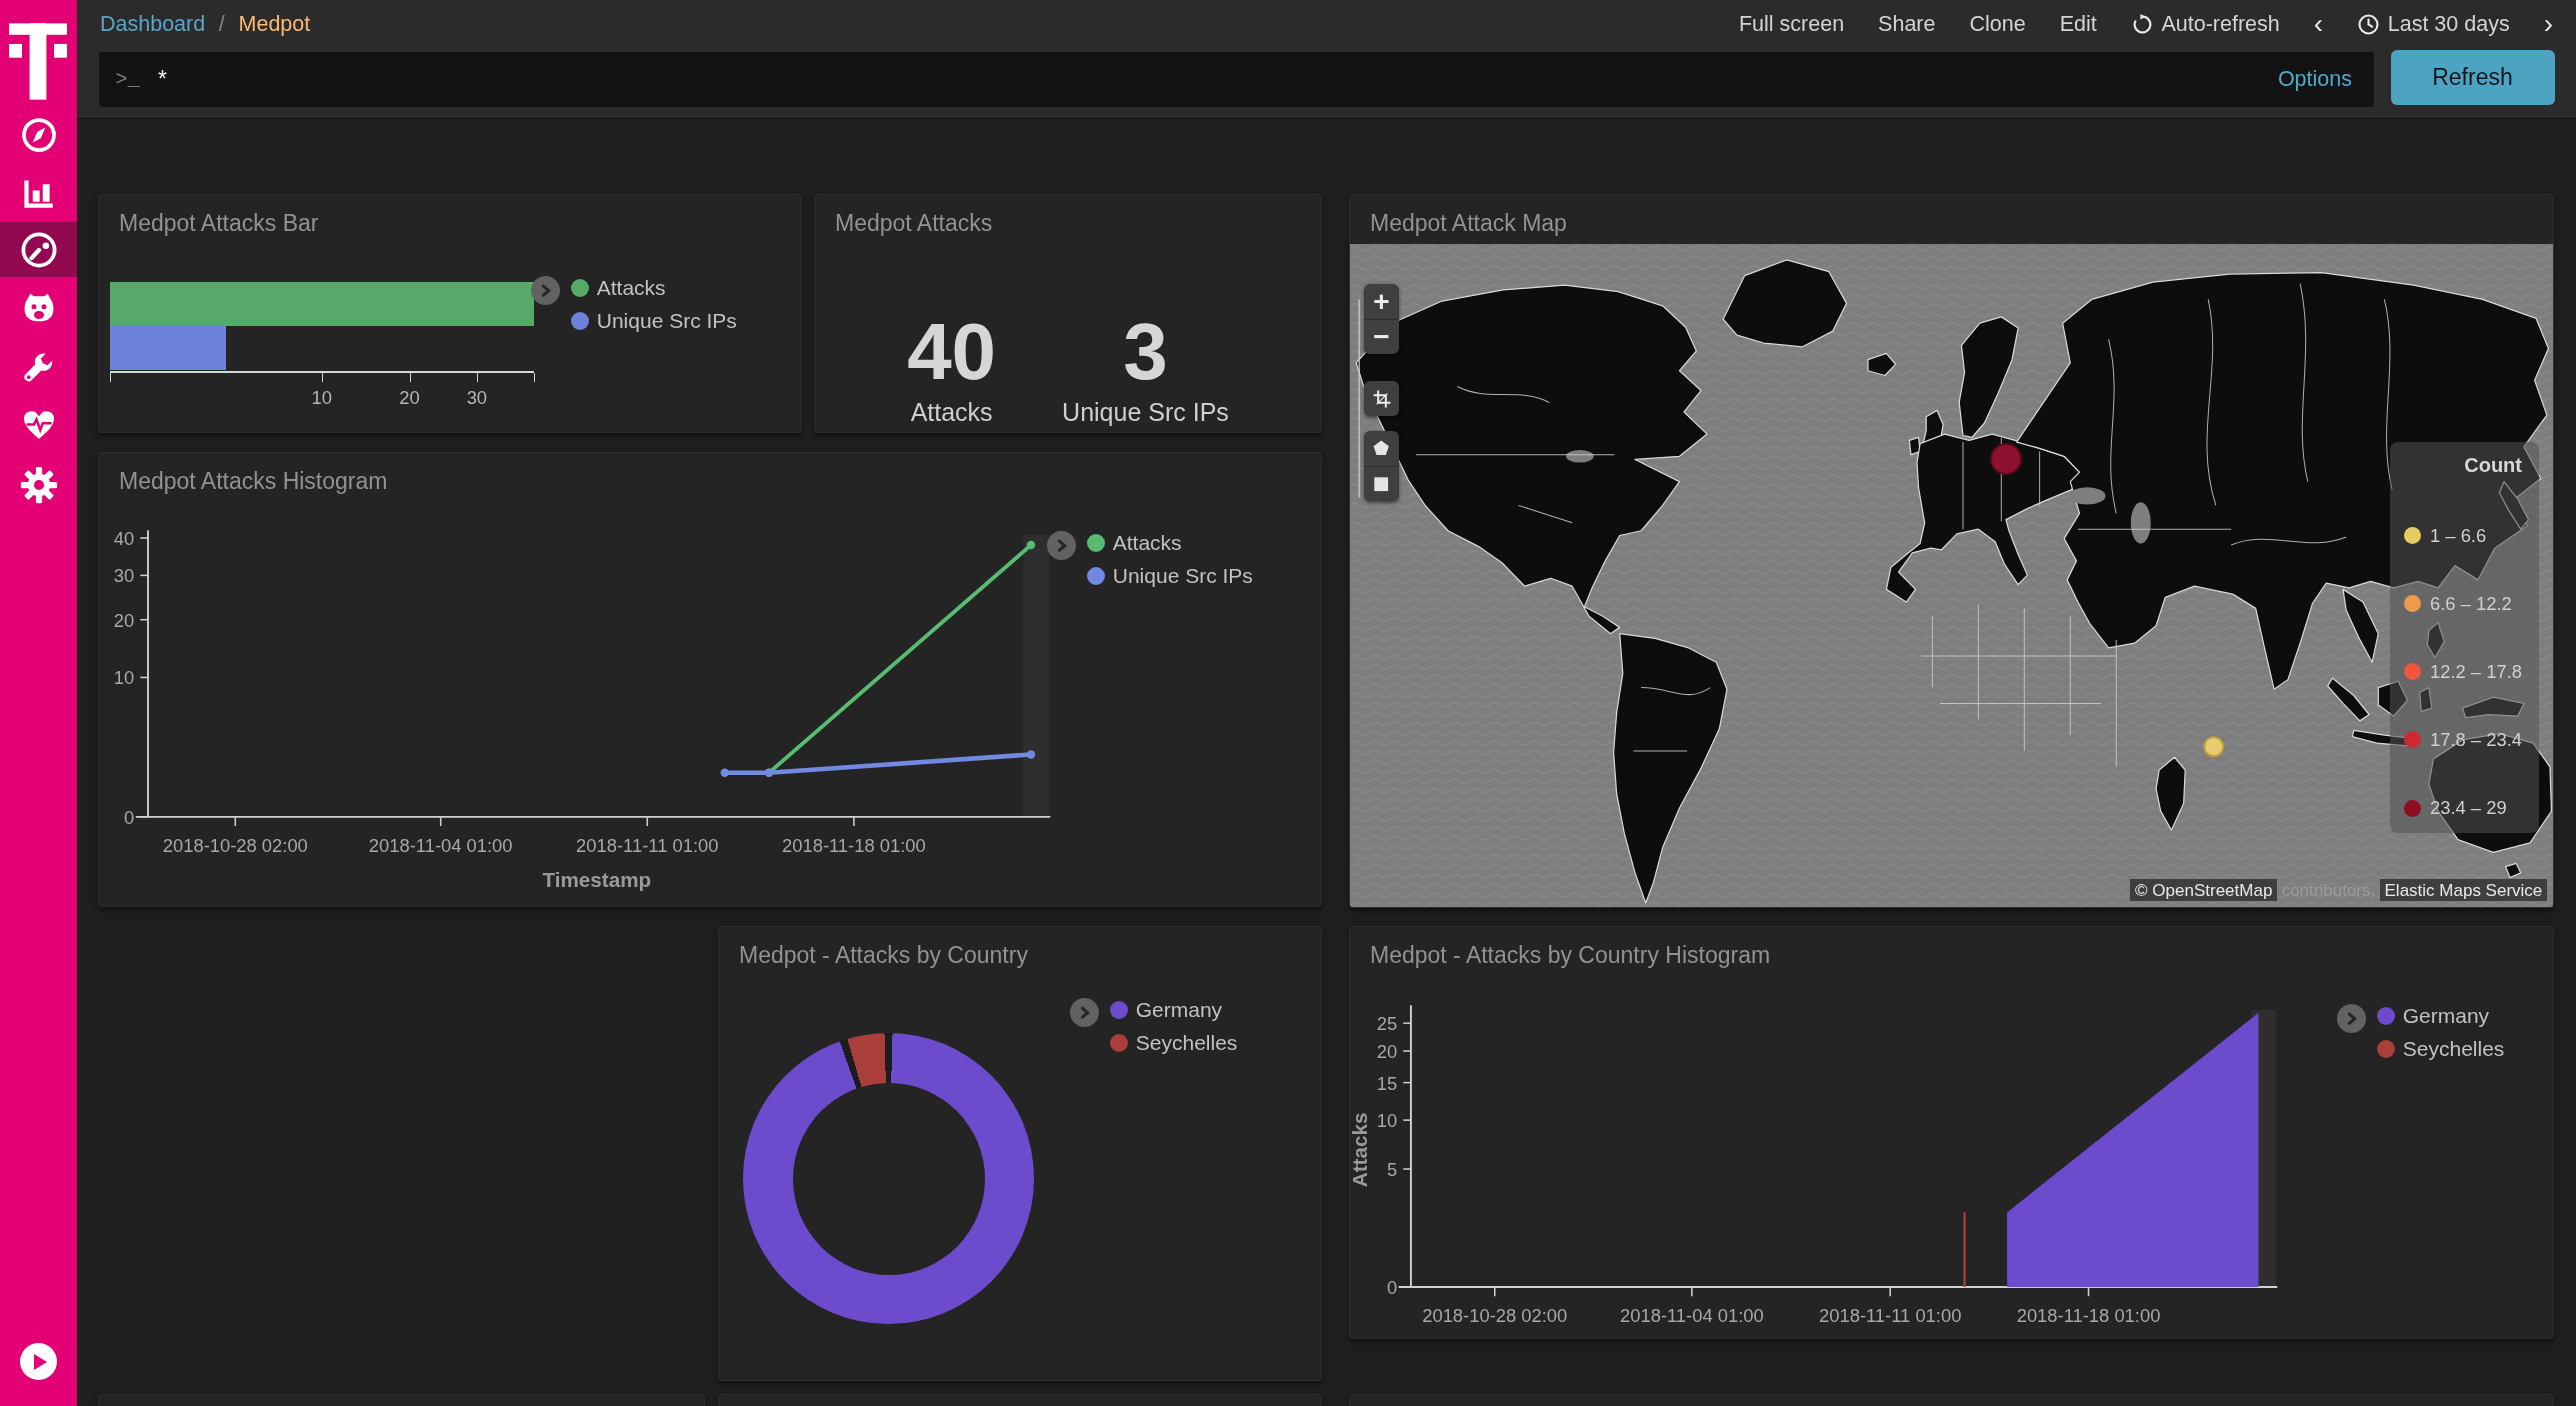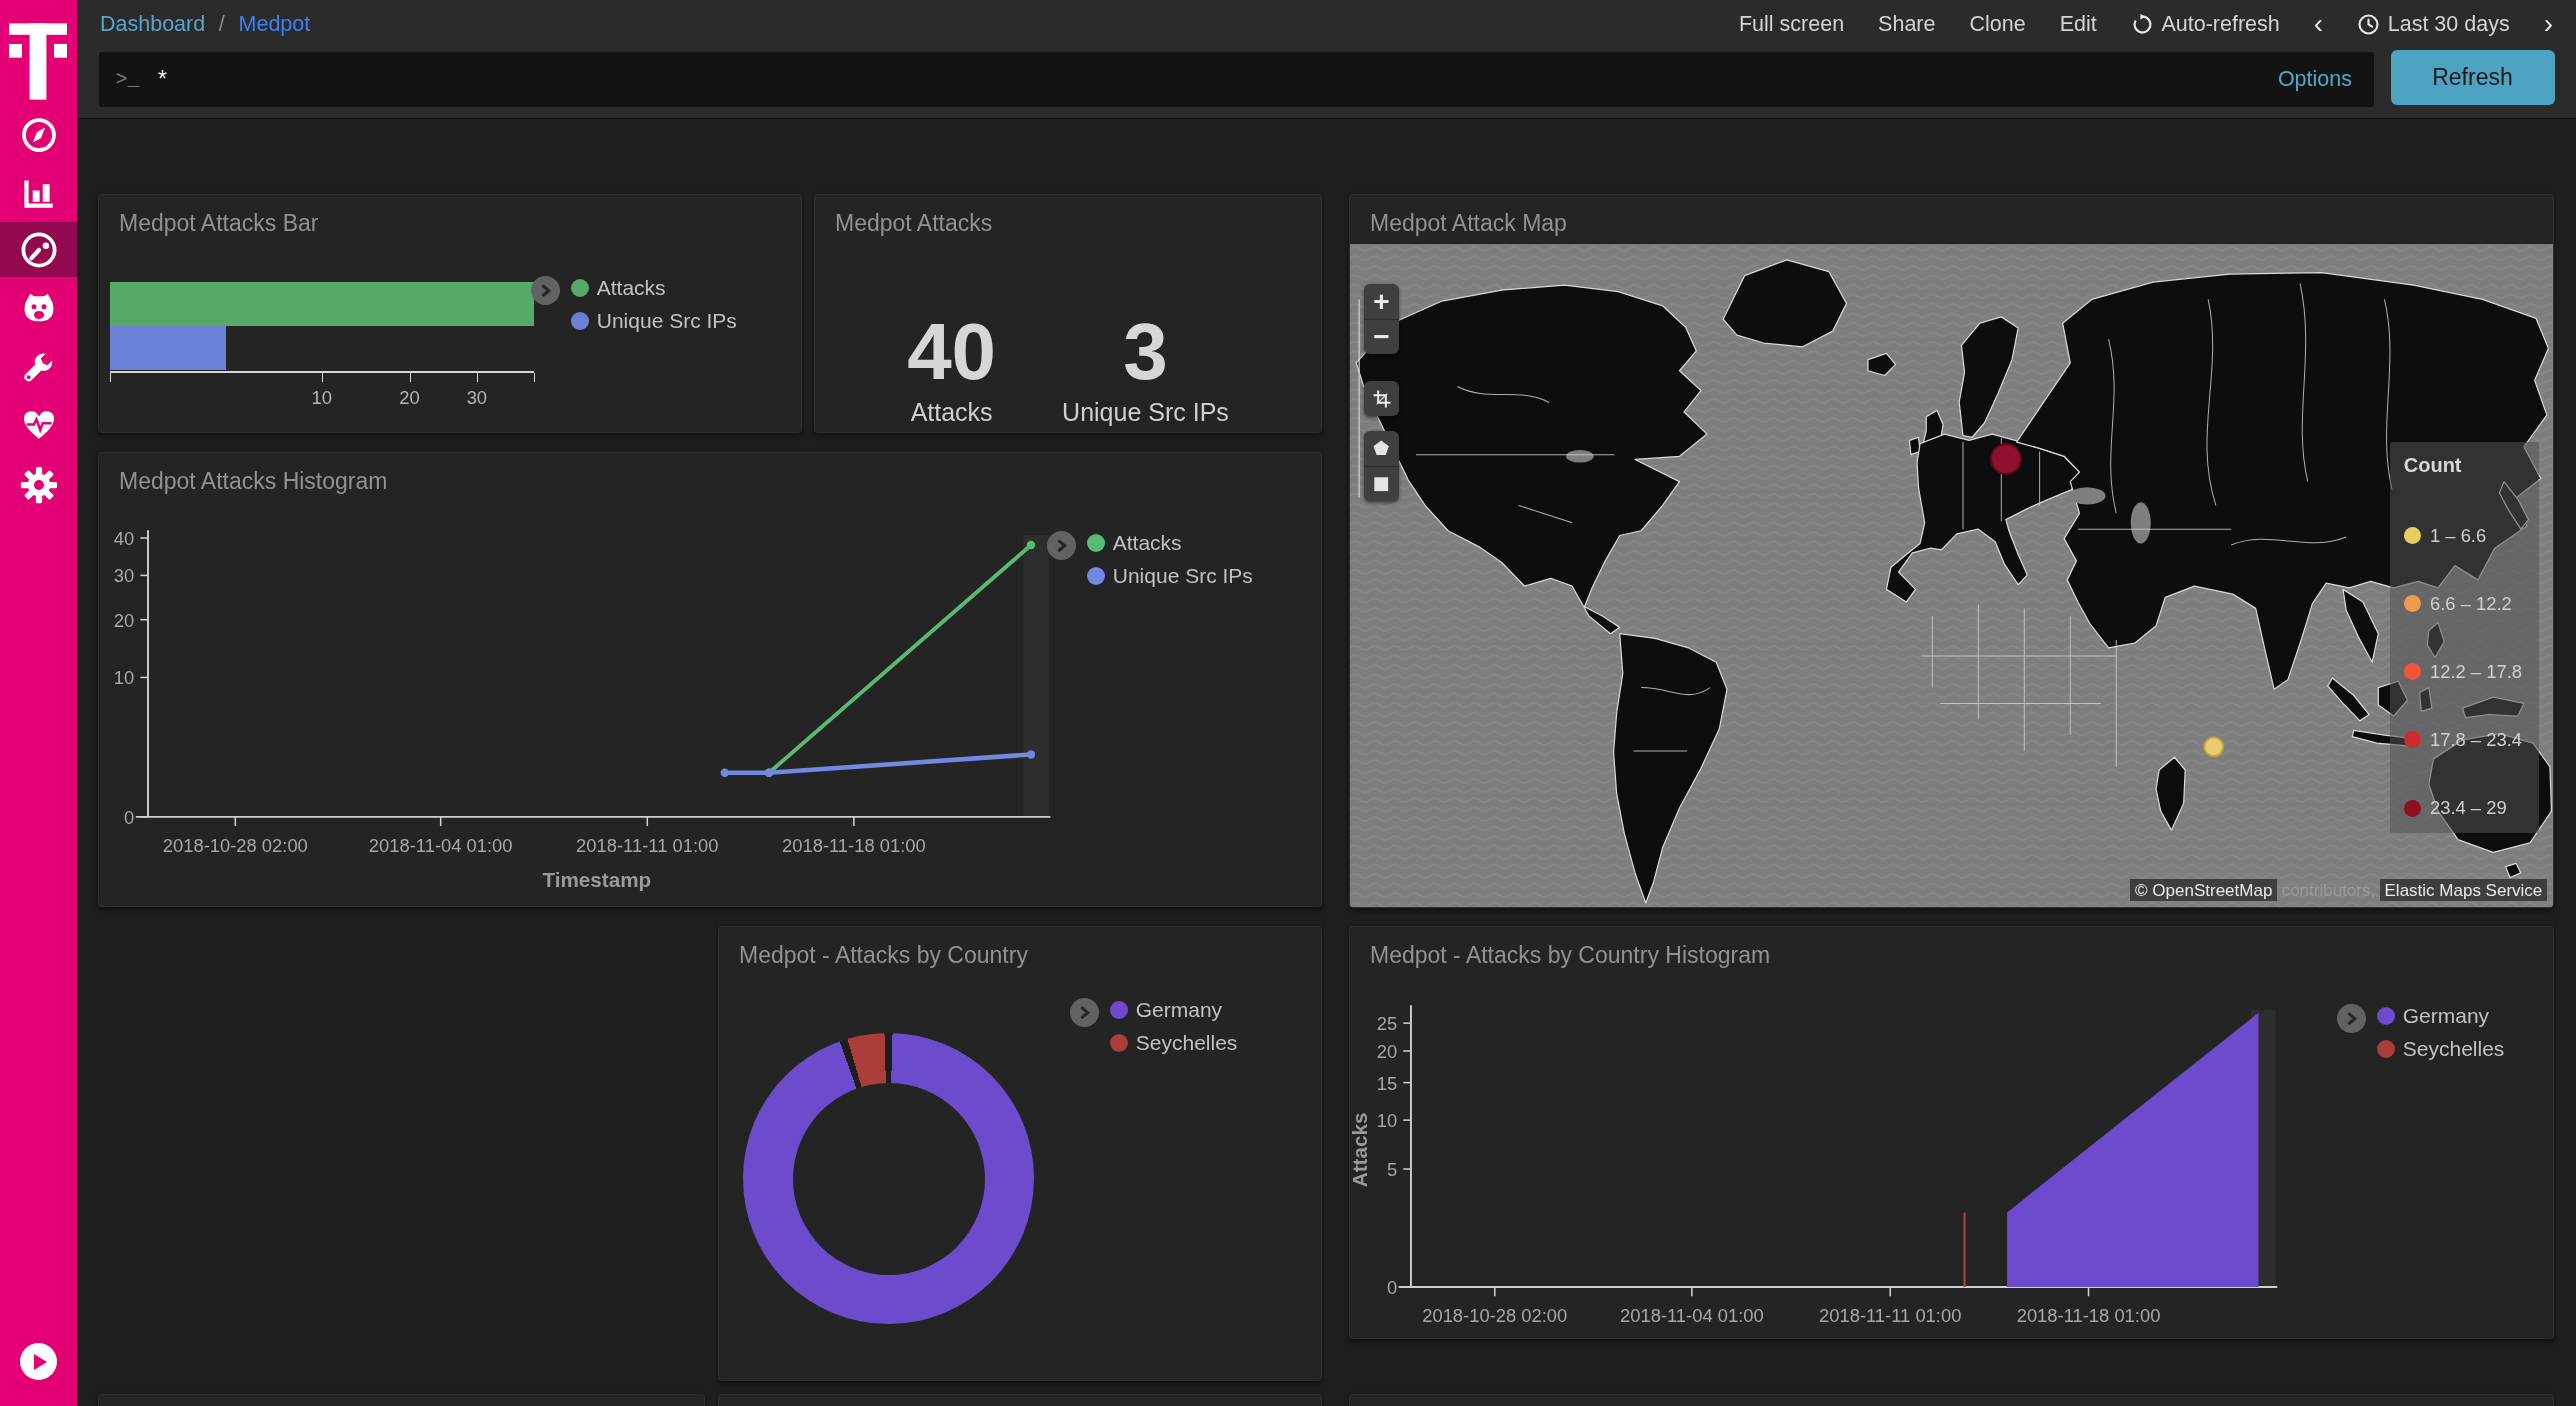--- a/index.html
+++ b/index.html
@@ -17,21 +17,21 @@
   .collapse-btn { position:absolute; left:20px; bottom:26px; width:37px; height:37px; border-radius:50%; background:#fff;
     display:flex; align-items:center; justify-content:center; cursor:pointer; }
   .collapse-btn .tri { width:0; height:0; border-top:8.4px solid transparent; border-bottom:8.4px solid transparent; border-left:13px solid #e20074; margin-left:3.8px; }
 
   
   .topnav { position:absolute; left:77px; top:0; width:2499px; height:48px; background:#2b2b2b;
     display:flex; align-items:center; color:#d4d4d4; font-size:21.5px; }
   .crumbs { margin-left:23px; }
   .crumb-link { color:#58a5c9; cursor:pointer; }
   .crumb-sep { color:#8a8a8a; margin:0 7.7px; }
-  .crumb-cur { color:#3b82f6; }
+  .crumb-cur { color:#fdba74; }
   .nav-right { margin-left:auto; display:flex; align-items:center; gap:34px; margin-right:23px; }
   .nav-item { cursor:pointer; display:flex; align-items:center; gap:7.7px; white-space:nowrap; }
   .nav-chev { font-size:28px; line-height:1; cursor:pointer; color:#e8e8e8; }
 
   .searchband { position:absolute; left:77px; top:48px; width:2499px; height:71px; background:#2b2b2b;
     border-bottom:1.5px solid #121212; }
   .searchbox { position:absolute; left:21.5px; top:3.8px; width:2275px; height:55px; background:#131313; border-radius:3.1px;
     display:flex; align-items:center; color:#eee; }
   .prompt { color:#7c7c7c; font-family:"Liberation Mono","DejaVu Sans Mono",monospace; font-size:20px; margin:0 18.4px 0 17px; }
   .query { font-size:23px; color:#f0f0f0; }
@@ -75,22 +75,22 @@
 
   
   .mapwrap { position:absolute; left:0; top:49px; right:0; bottom:0; }
   .mapwrap svg.world { position:absolute; inset:0; width:100%; height:100%; }
   .map-dot { position:absolute; border-radius:50%; transform:translate(-50%,-50%); }
   .map-ctl { position:absolute; left:14px; z-index:5; width:35px; background:#3f3f3f; border-radius:6.1px;
     box-shadow:0 1.5px 3.8px rgba(0,0,0,.5); overflow:hidden; }
   .map-ctl .mbtn { width:35px; height:35px; display:flex; align-items:center; justify-content:center; cursor:pointer;
     color:#ececec; font-size:28px; font-weight:bold; }
   .map-ctl .mbtn + .mbtn { border-top:0.8px solid #2d2d2d; }
-  .count-legend { position:absolute; right:14px; bottom:74px; background:rgba(82,82,82,.55); border-radius:2px;
-    padding:12.3px 17px 14px 14px; z-index:5; }
+  .count-legend { position:absolute; right:14px; bottom:74px; background:rgba(82,82,82,.55); border-radius:8px;
+    padding:12.3px 17px 14px 14px; z-index:5;text-align:right; }
   .count-legend .clt { color:#d8d8d8; font-weight:bold; font-size:20px; margin-bottom:7.7px; }
   .clrow { display:flex; align-items:center; gap:9.2px; margin-top:6.1px; }
   .clrow .cldot { width:17px; height:17px; border-radius:50%; flex:none; }
   .clrow span { color:#d0d0d0; font-size:18.4px; white-space:nowrap;margin-top:40px; }
   .attrib { position:absolute; right:6.1px; bottom:6.1px; z-index:5; font-size:17px; color:#9a9a9a; }
   .attrib .chip { background:rgba(50,50,50,.85); color:#e9e9e9; padding:1.5px 4.6px; }
 
   .timechart { position:absolute; left:0; top:0; }
   .timechart text { font-family:"Liberation Sans","DejaVu Sans",sans-serif; }
 </style>

